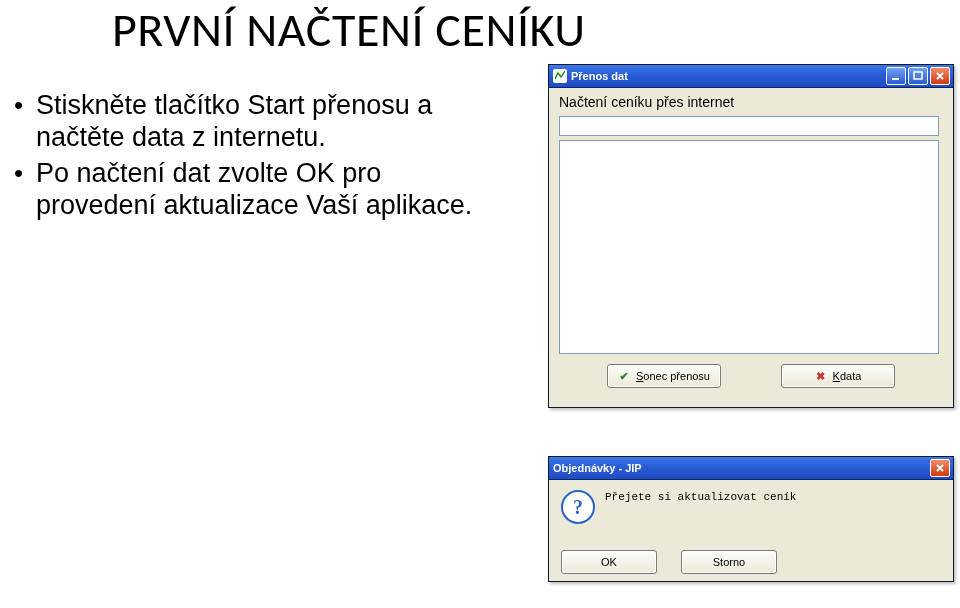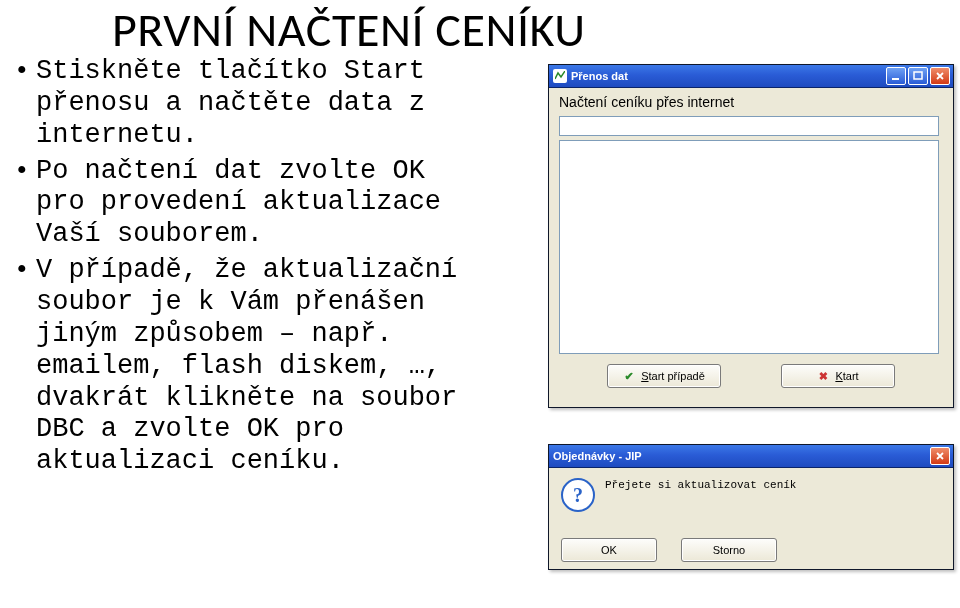--- a/index.html
+++ b/index.html
@@ -1,18 +1,18 @@
 <!DOCTYPE html>
 <html><head>
 <meta charset="utf-8">
 <style>
   html,body{margin:0;padding:0;width:960px;height:608px;background:#fff;font-family:"Segoe UI",Tahoma,Arial,sans-serif;color:#000;position:relative;}
   .slide{width:908px;height:608px;position:relative;}
   .heading{position:absolute;left:112px;top:0;font-size:48px;font-weight:400;font-family:Calibri,"Segoe UI",Arial,sans-serif;letter-spacing:0.5px;}
-  .bullets{position:absolute;left:8px;top:56px;width:472px;font-family:Liberation Mono, monospace;font-size:27px;line-height:1.18;}
+  .bullets{position:absolute;left:8px;top:90px;width:472px;font-family:Liberation Sans, sans-serif;font-size:27px;line-height:1.18;}
   .bullets ul{list-style:none;margin:0;padding:0;}
   .bullets li{position:relative;padding-left:28px;margin-bottom:4px;}
   .bullets li::before{content:"•";position:absolute;left:6px;top:0;font-size:26px;}
   
   .win{position:absolute;border:1px solid #0f172a;background:#ECE9D8;box-shadow:2px 2px 3px rgba(0,0,0,.25);font-family:Tahoma,Arial,sans-serif;font-size:11px;color:#000;}
   .titlebar{height:22px;background:linear-gradient(#3b78e7,#2a5cd6 45%,#1e4bc0);color:#fff;display:flex;align-items:center;padding:0 3px 0 4px;font-weight:700;border-bottom:1px solid #0A246A;}
   .titlebar .ticon{width:14px;height:14px;border-radius:2px;margin-right:4px;display:inline-flex;align-items:center;justify-content:center;background:#fff;}
   .titlebar .ticon.prenos svg{width:10px;height:10px;}
   .titlebar .ttext{flex:1;white-space:nowrap;overflow:hidden;text-overflow:ellipsis;font-size:11px;}
   .tbtns{display:flex;gap:2px;}
@@ -27,40 +27,39 @@
   .sunken{border:1px solid #7F9DB9;background:#fff;}
   .dlg1 .textbox{height:18px;width:378px;margin-bottom:4px;}
   .dlg1 .logarea{height:212px;width:378px;}
   .dlg1 .buttons{display:flex;justify-content:center;gap:60px;margin-top:10px;}
   .wbtn{height:22px;min-width:96px;padding:0 8px;border:1px solid #7A7A7A;border-radius:3px;background:linear-gradient(#fdfdfb,#ece8d7);display:inline-flex;align-items:center;justify-content:center;font-size:11px;box-shadow:inset 0 0 0 1px #fff;}
   .wbtn .bicon{width:12px;height:12px;margin-right:6px;display:inline-flex;align-items:center;justify-content:center;}
   .wbtn .bicon.check{color:#2a8a2a;font-weight:700;}
   .wbtn .bicon.cross{color:#c33;font-weight:700;}
   .wbtn u{text-decoration:underline;}
   
-  .dlg2{left:548px;top:444px;width:404px;height:124px;}
+  .dlg2{left:548px;top:456px;width:404px;height:124px;}
   .dlg2 .body{padding:10px 10px 8px 12px;display:flex;flex-direction:column;height:calc(100% - 22px);box-sizing:border-box;}
   .dlg2 .msgrow{display:flex;align-items:flex-start;gap:10px;}
   .qicon{width:30px;height:30px;border-radius:50%;border:2px solid #2a63c8;background:#fff;display:flex;align-items:center;justify-content:center;color:#2a63c8;font-weight:700;font-size:20px;font-family:Georgia,serif;flex:0 0 30px;}
   .dlg2 .msg{font-size:11px;line-height:1.3;font-family:Liberation Mono, monospace;}
   .dlg2 .buttons{display:flex;gap:24px;margin-top:auto;padding-top:8px;}
   .dlg2 .wbtn{min-width:78px;}
 </style>
 </head>
 <body>
 
 <div class="slide">
 
   <div class="heading">PRVNÍ NAČTENÍ CENÍKU</div>
 
   <div class="bullets">
     <ul>
       <li>Stiskněte tlačítko Start přenosu a načtěte data z internetu.</li>
-      <li>Po načtení dat zvolte OK pro provedení aktualizace Vaší souborem.</li>
-      <li>V případě, že aktualizační soubor je k Vám přenášen jiným způsobem – např. emailem, flash diskem, …, dvakrát klikněte na soubor DBC a zvolte OK pro aktualizaci ceníku.</li>
+      <li>Po načtení dat zvolte OK pro provedení aktualizace Vaší aplikace.</li>
     </ul>
   </div>
 
   <div class="win dlg1">
     <div class="titlebar">
       <span class="ticon prenos">
         <svg viewBox="0 0 10 10">
             <path d="M0 8 L3 2 L6 6 L10 0" stroke="#2a8a2a" stroke-width="1.5" fill="none"></path>
           </svg>
       </span>
@@ -83,25 +82,25 @@
           </span>
       </span>
     </div>
     <div class="body">
       <div class="lbl">Načtení ceníku přes internet</div>
       <div class="sunken textbox"></div>
       <div class="sunken logarea"></div>
       <div class="buttons">
         <span class="wbtn">
           <span class="bicon check">✔</span>
-          <span><u>S</u><span>tart případě</span></span>
+          <span><u>S</u><span>onec přenosu</span></span>
         </span>
         <span class="wbtn">
           <span class="bicon cross">✖</span>
-          <span><u>K</u><span>tart</span></span>
+          <span><u>K</u><span>data</span></span>
         </span>
       </div>
     </div>
   </div>
 
   <div class="win dlg2">
     <div class="titlebar">
       <span class="ttext">Objednávky - JIP</span>
       <span class="tbtns">
         <span class="tbtn close">

